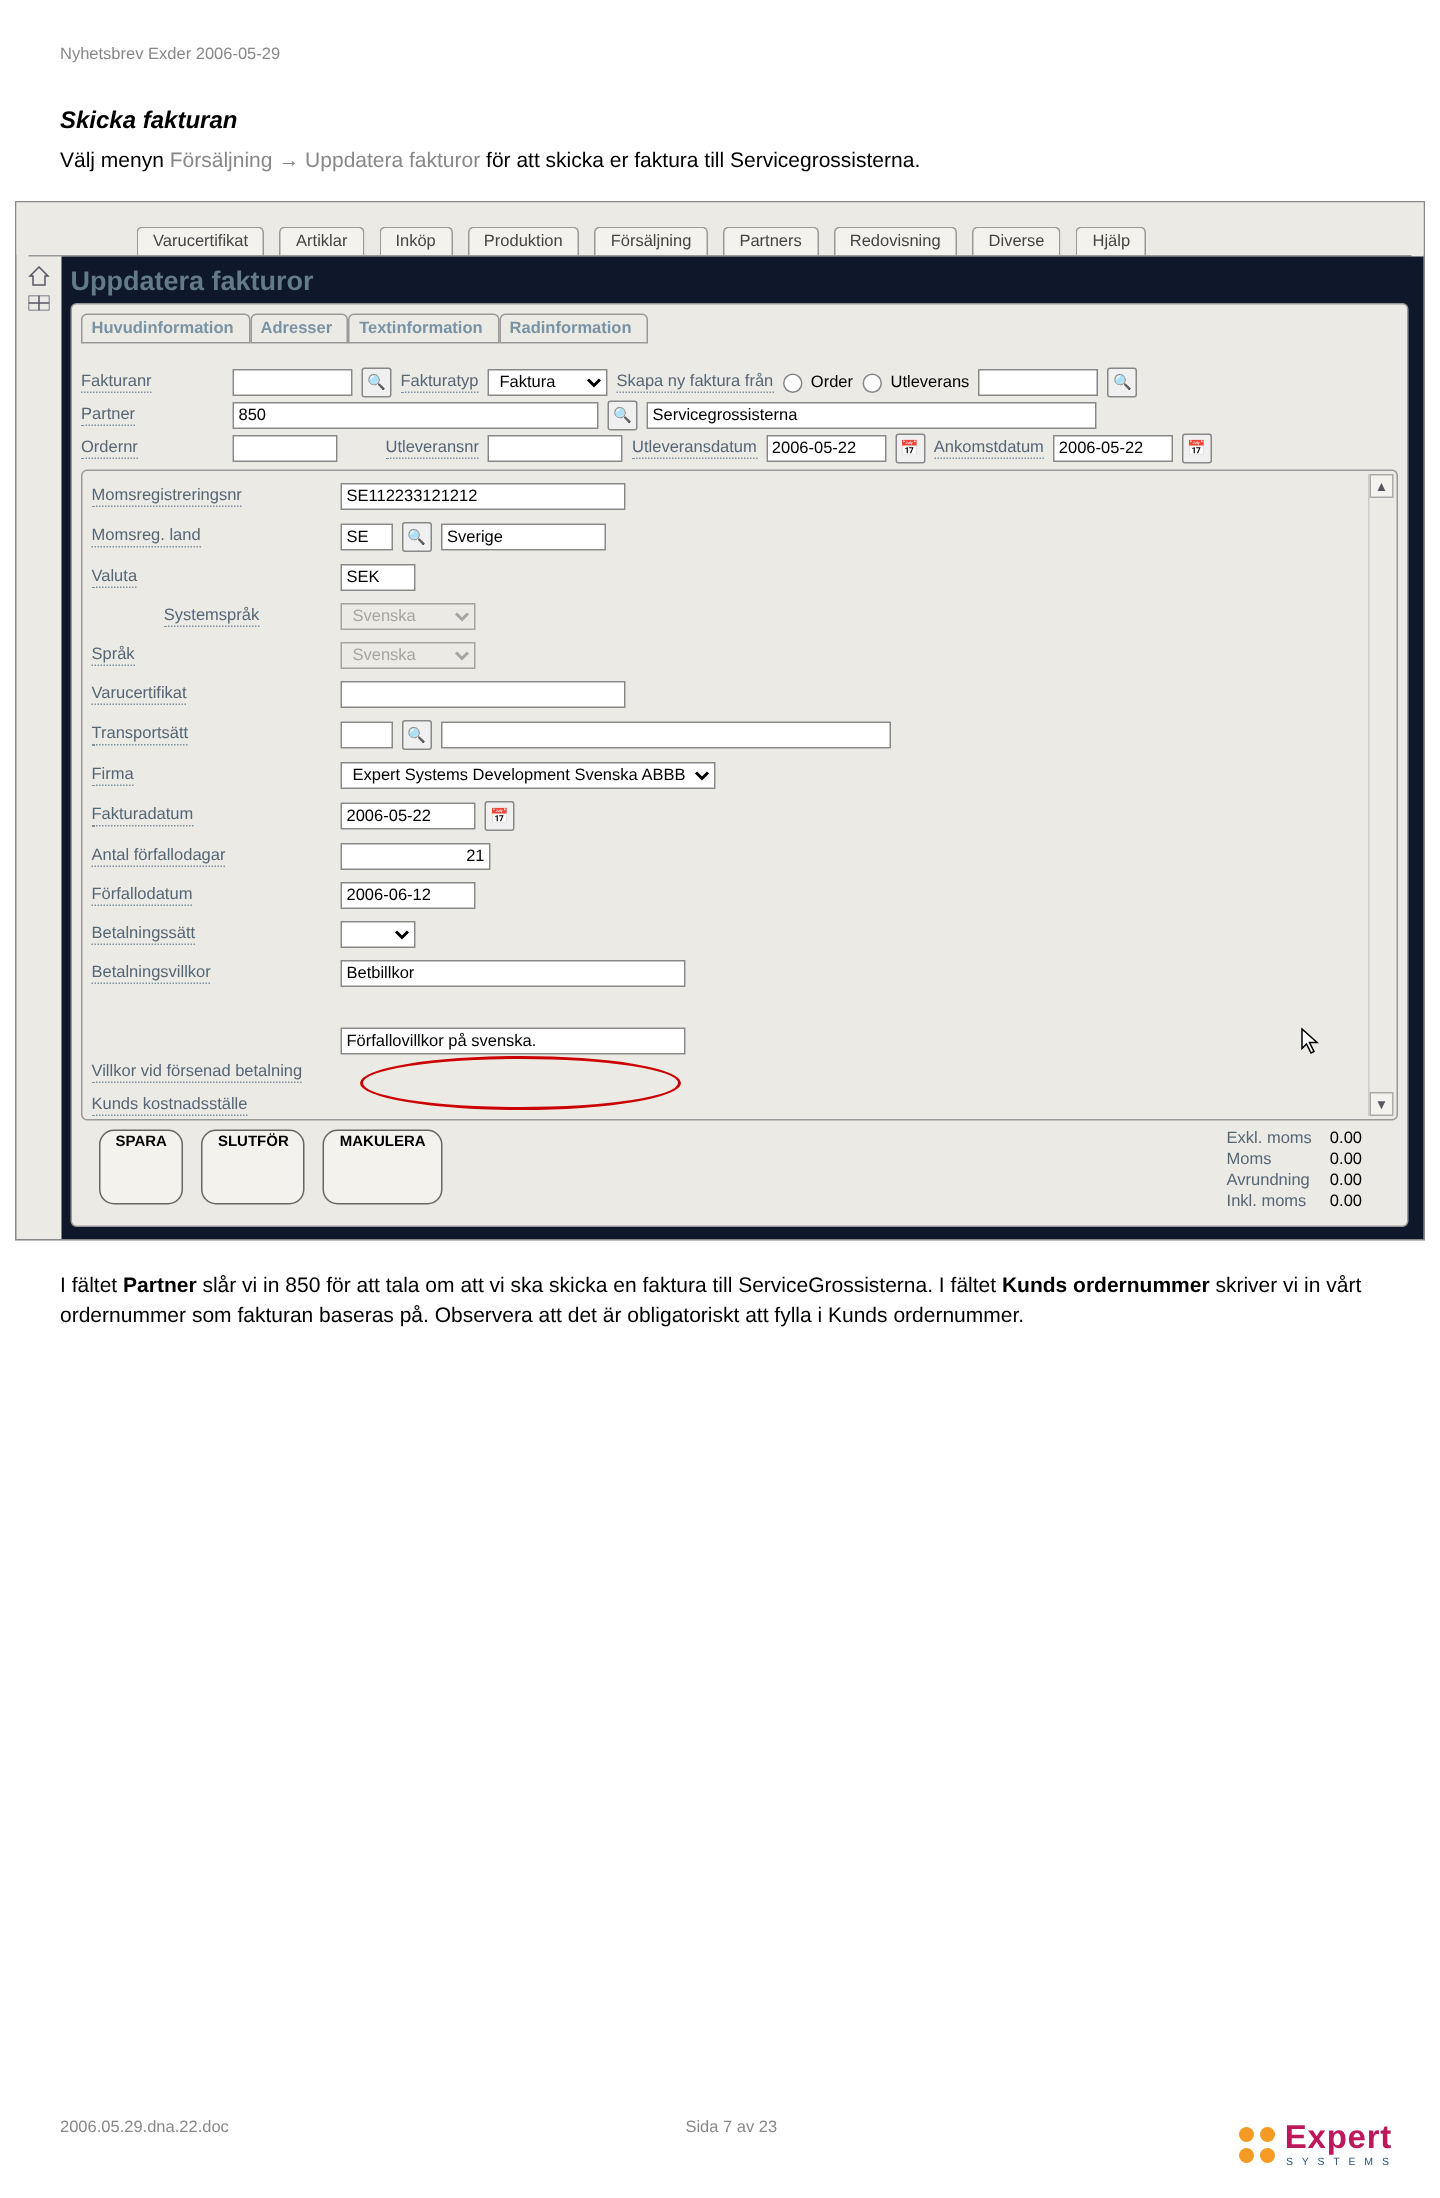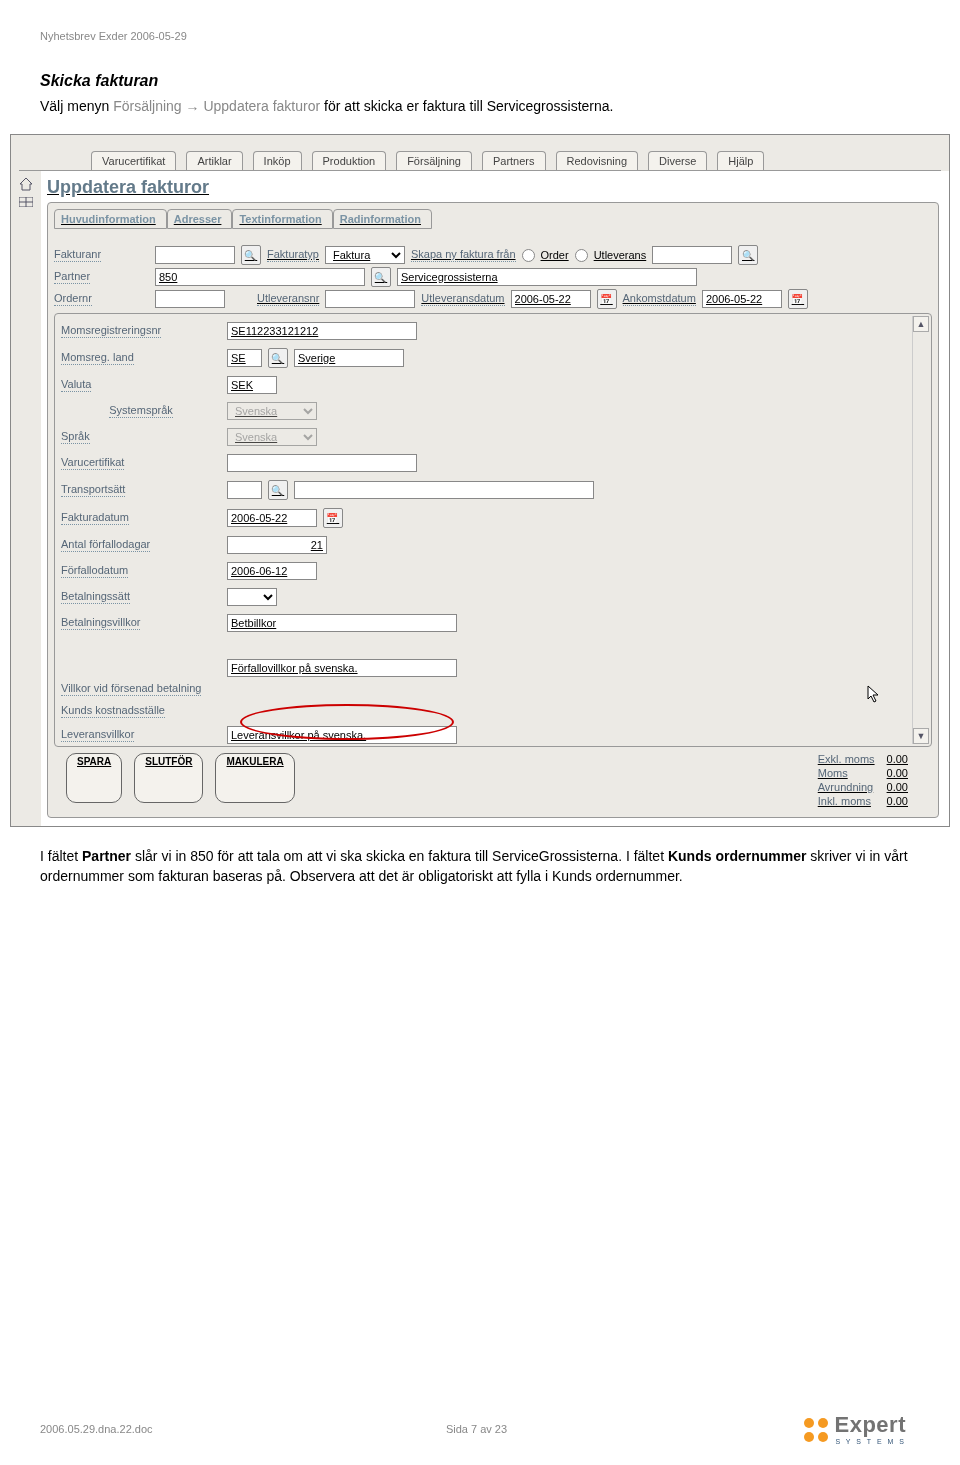--- a/index.html
+++ b/index.html
@@ -64,23 +64,22 @@
     width: 24px;
     padding: 6px 3px;
     display: flex;
     flex-direction: column;
     gap: 6px;
     align-items: center;
   }
   .side-icons svg { display:block; }
   .main-area {
     flex: 1;
-    background: #ffffff;
+    background: #0f172a;
     padding: 4px 10px 8px 6px;
-    text-decoration: underline;
   }
   .page-title {
     font-size: 18px;
     font-weight: bold;
     color: #637a8a;
     margin: 2px 0 4px 0;
   }
   .inner-panel {
     border: 1px solid #999;
     background: #eceae5;
@@ -224,37 +223,37 @@
   }
   .body-text {
     font-size: 14px;
     line-height: 1.4;
     margin-top: 16px;
   }
   .doc-footer {
     position: absolute;
     bottom: 20px;
     left: 40px;
-    right: 54px;
+    right: 32px;
     display: flex;
     justify-content: space-between;
-    align-items: center;
+    align-items: flex-start;
     font-size: 11px;
     color: #888;
   }
   .expert-logo {
     display: flex;
     align-items: flex-end;
     gap: 4px;
   }
   .expert-logo .glyph circle { fill:#f59a22; }
   .expert-logo .word {
     font-size: 22px;
     font-weight: bold;
-    color: #737373;
+    color: #be185d;
     letter-spacing: 0.5px;
   }
   .expert-logo .sub {
     font-size: 7px;
     letter-spacing: 2px;
     color: #335577;
     text-align: right;
   }
   .tot-grid {
     display: grid;
@@ -328,21 +327,21 @@
             <span class="radio"></span>
             <span>Order</span>
             <span class="radio"></span>
             <span>Utleverans</span>
             <input type="text" style="width: 80px;">
             <span class="icon-btn">🔍</span>
           </div>
 
           <div class="form-row">
             <span class="lbl"><span class="dotted">Partner</span></span>
-            <input type="text" style="width: 210px;" value="850">
+            <input type="text" style="width: 244px;" value="850">
             <span class="icon-btn">🔍</span>
             <input type="text" style="width: 300px;" value="Servicegrossisterna">
           </div>
 
           <div class="form-row">
             <span class="lbl"><span class="dotted">Ordernr</span></span>
             <input type="text" style="width: 70px;">
             <span style="width:20px"></span>
             <span class="dotted">Utleveransnr</span>
             <input type="text" style="width: 90px;">
@@ -381,20 +380,24 @@
                 </div>
                 <div class="form-row">
                   <span class="lbl" style="width: 160px;"><span class="dotted">Varucertifikat</span></span>
                   <input type="text" style="width: 190px;">
                 </div>
                 <div class="form-row">
                   <span class="lbl" style="width: 160px;"><span class="dotted">Transportsätt</span></span>
                   <input type="text" style="width: 35px;">
                   <span class="icon-btn">🔍</span>
                   <input type="text" style="width: 300px;">
+                </div>
+                <div class="form-row">
+                  <span class="lbl" style="width: 160px;"><span class="dotted">Firma</span></span>
+                  <select style="width: 250px;"><option>Expert Systems Development Svenska ABBB</option></select>
                 </div>
                 <div class="form-row">
                   <span class="lbl" style="width: 160px;"><span class="dotted">Fakturadatum</span></span>
                   <input type="text" value="2006-05-22" style="width: 90px;">
                   <span class="icon-btn">📅</span>
                 </div>
                 <div class="form-row">
                   <span class="lbl" style="width: 160px;"><span class="dotted">Antal förfallodagar</span></span>
                   <input type="text" value="21" style="width: 100px; text-align: right;">
                 </div>

